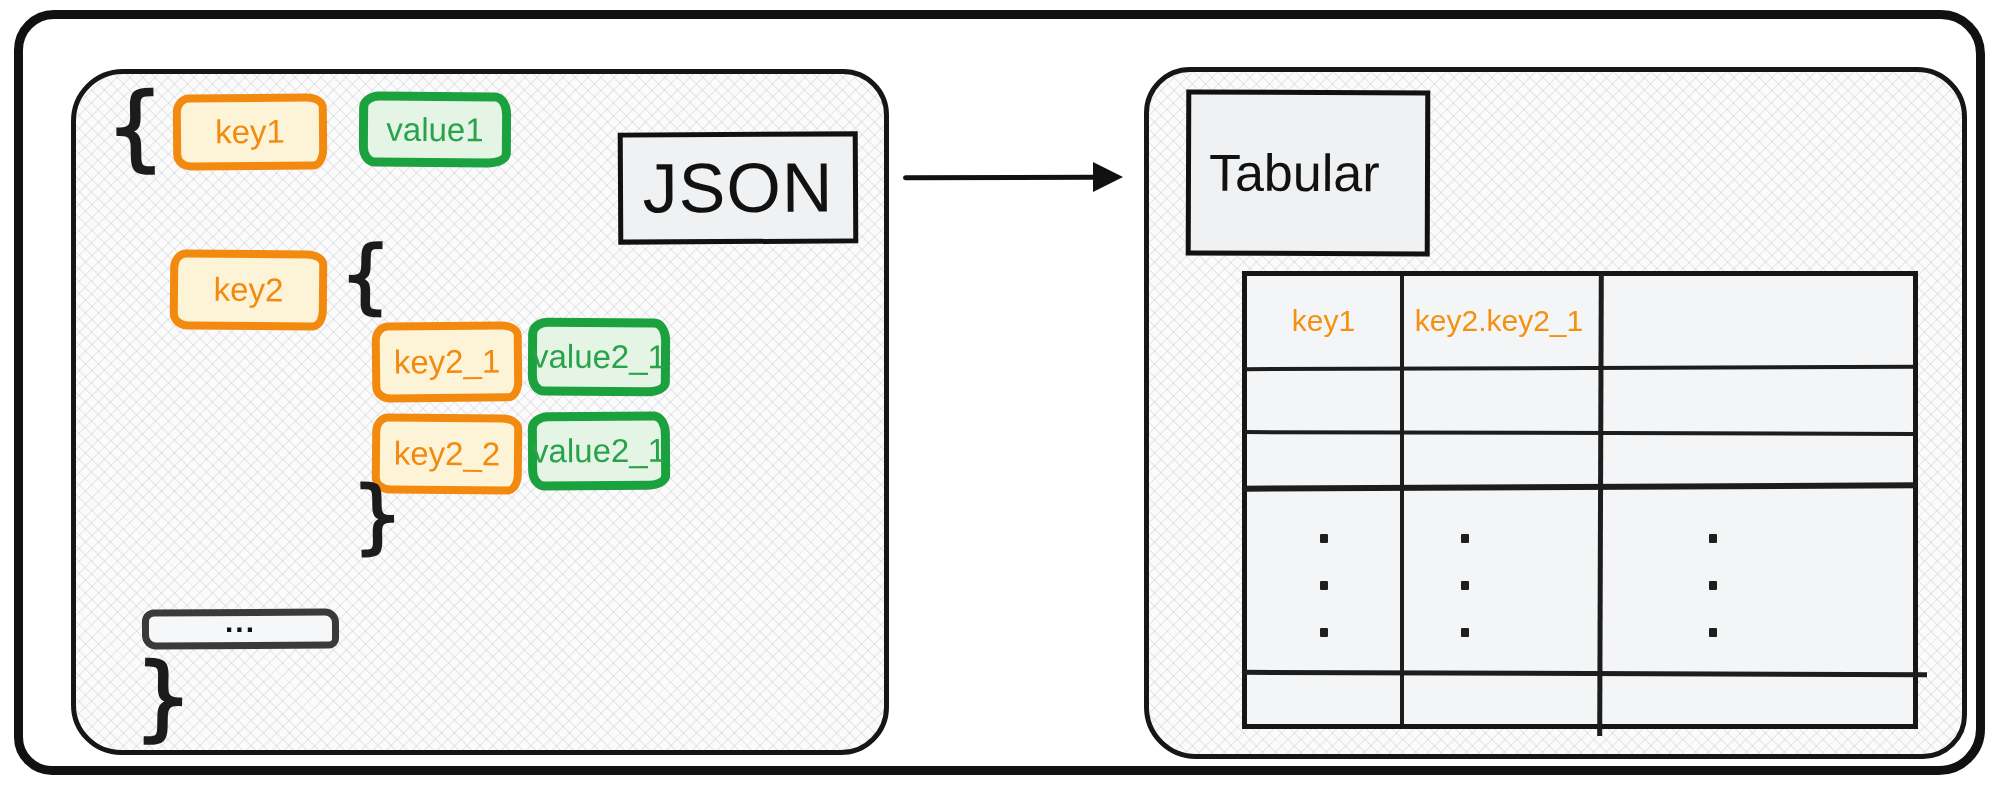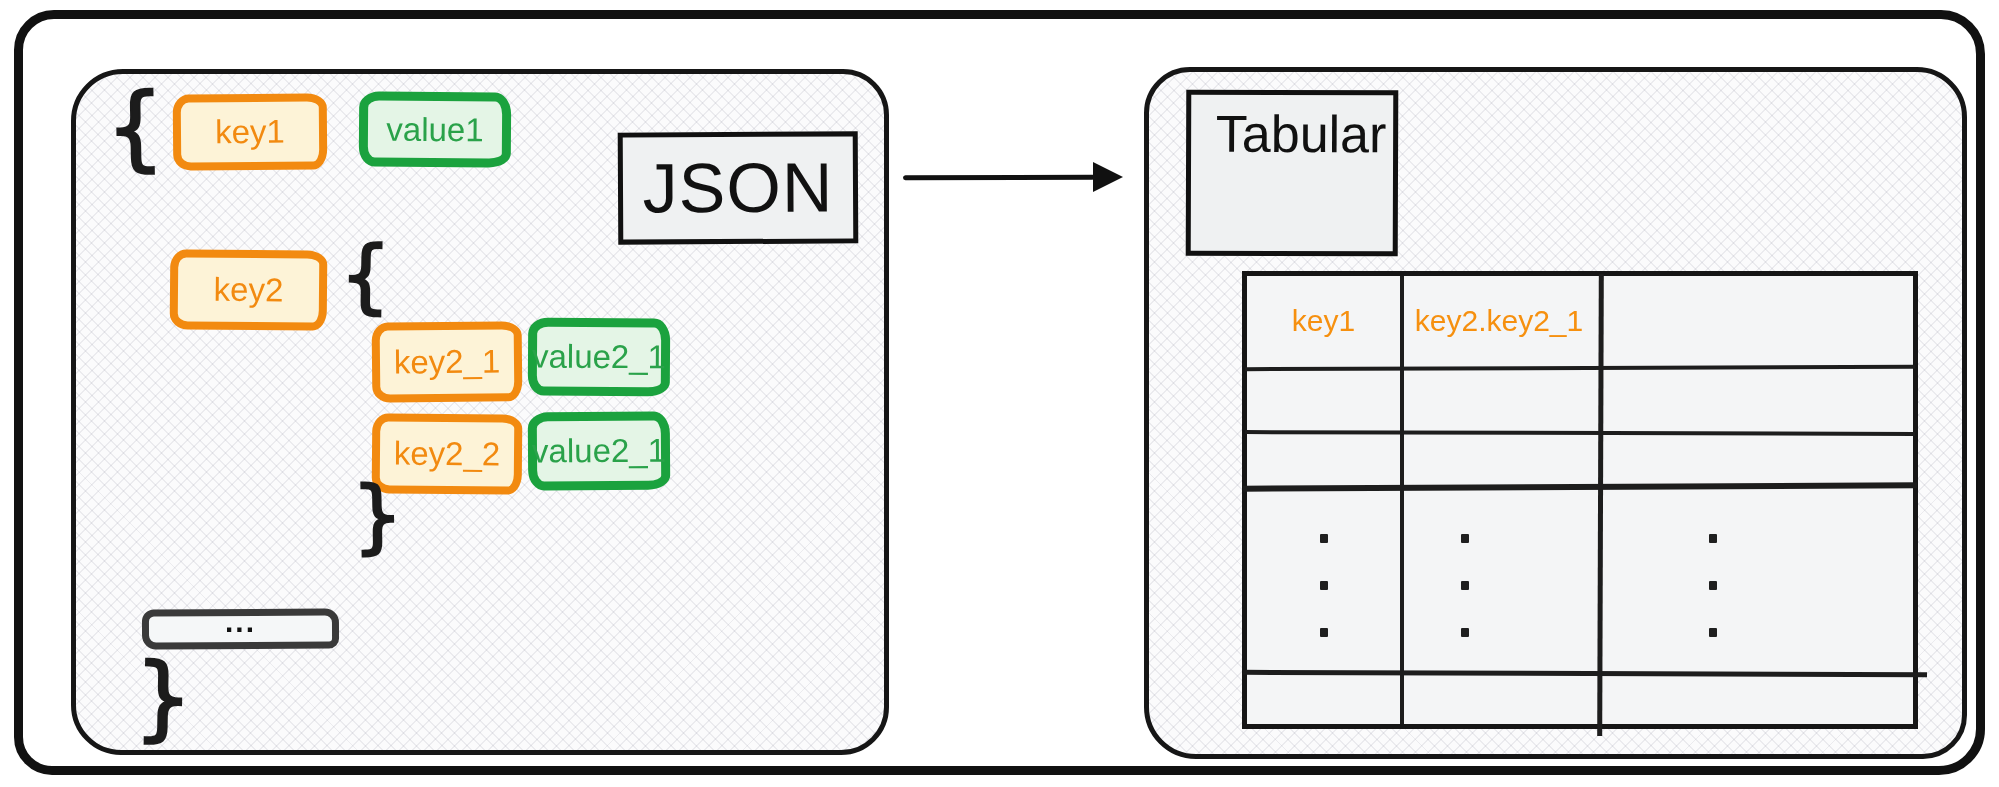--- a/index.html
+++ b/index.html
@@ -54,22 +54,22 @@
   .chip.c-key2-2  {left:296px;top:340px;width:150px;height:80px;transform:rotate(.5deg);}
   .chip.c-value2-1b{left:452px;top:338px;width:142px;height:78px;transform:rotate(-.4deg);}
 
   
   .labelbox{
     position:absolute;box-sizing:border-box;border:5px solid #111;background:#eff1f2;
     color:#111;display:flex;align-items:center;justify-content:center;
   }
   .json-label{left:542px;top:58px;width:240px;height:112px;font-size:70px;letter-spacing:1px;transform:rotate(-.3deg);}
   .tf-label{
-    left:37px;top:18px;width:212px;height:166px;font-size:52px;line-height:1.5;
-    flex-direction:row;align-items:flex-start;padding-left:18px;justify-content:center;transform:rotate(.2deg);
+    left:37px;top:18px;width:244px;height:166px;font-size:52px;line-height:1.5;
+    flex-direction:column;align-items:flex-start;padding-left:18px;justify-content:center;transform:rotate(.2deg);
   }
   
   .more-box{
     position:absolute;left:66px;top:535px;width:197px;height:40px;box-sizing:border-box;
     border:7px solid #3a3a3a;border-radius:12px 14px 10px 14px;background:#f5f7f8;
     display:flex;align-items:center;justify-content:center;
     font-size:30px;font-weight:700;color:#111;letter-spacing:2px;transform:rotate(-.3deg);
   }
   .more-box span{margin-top:-14px;}
 

